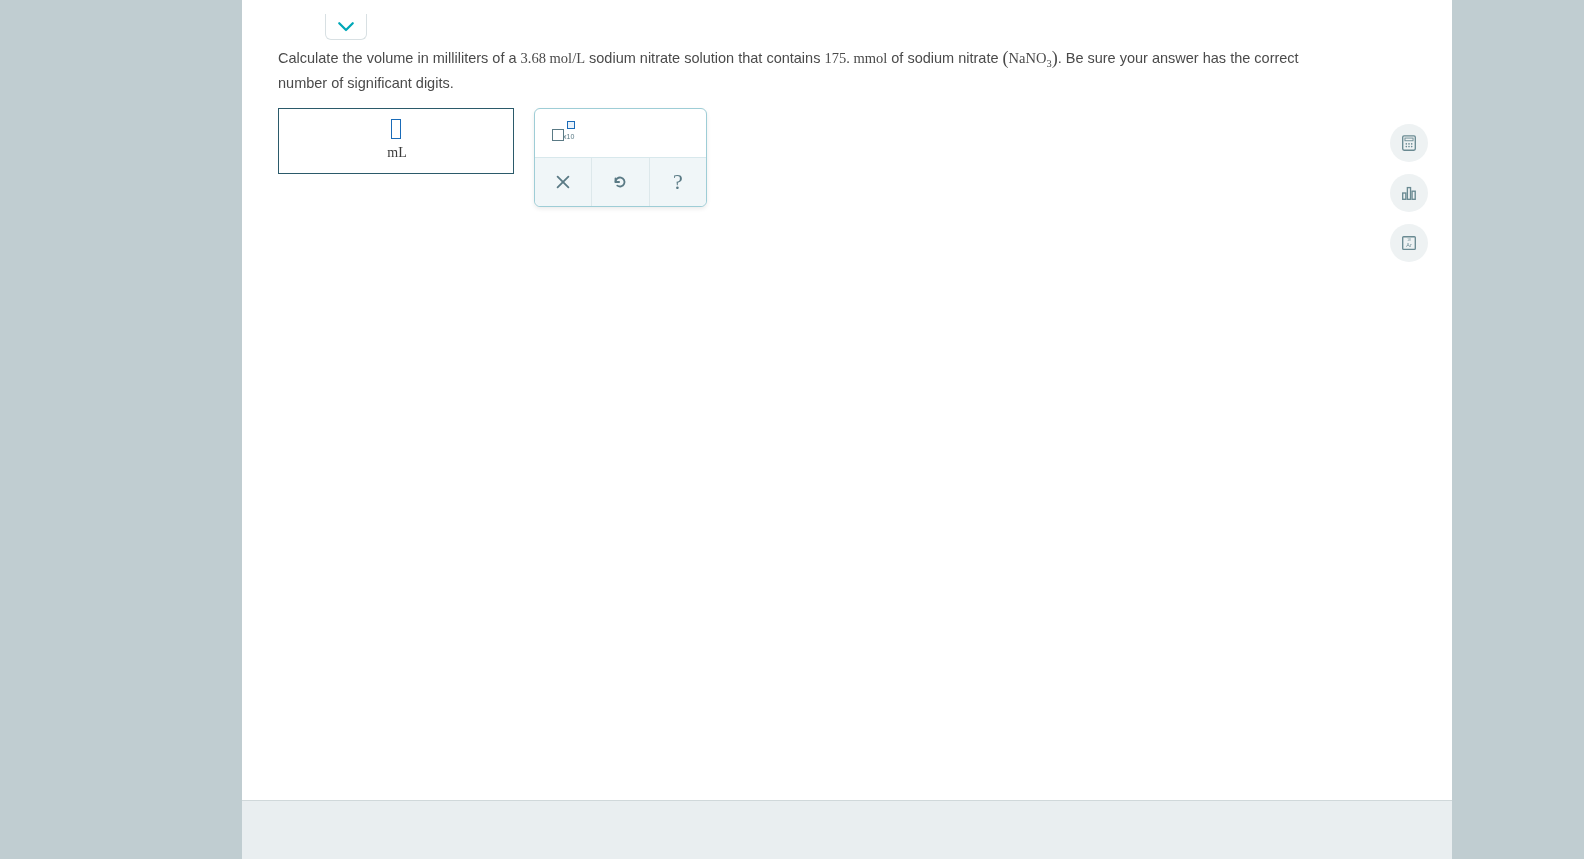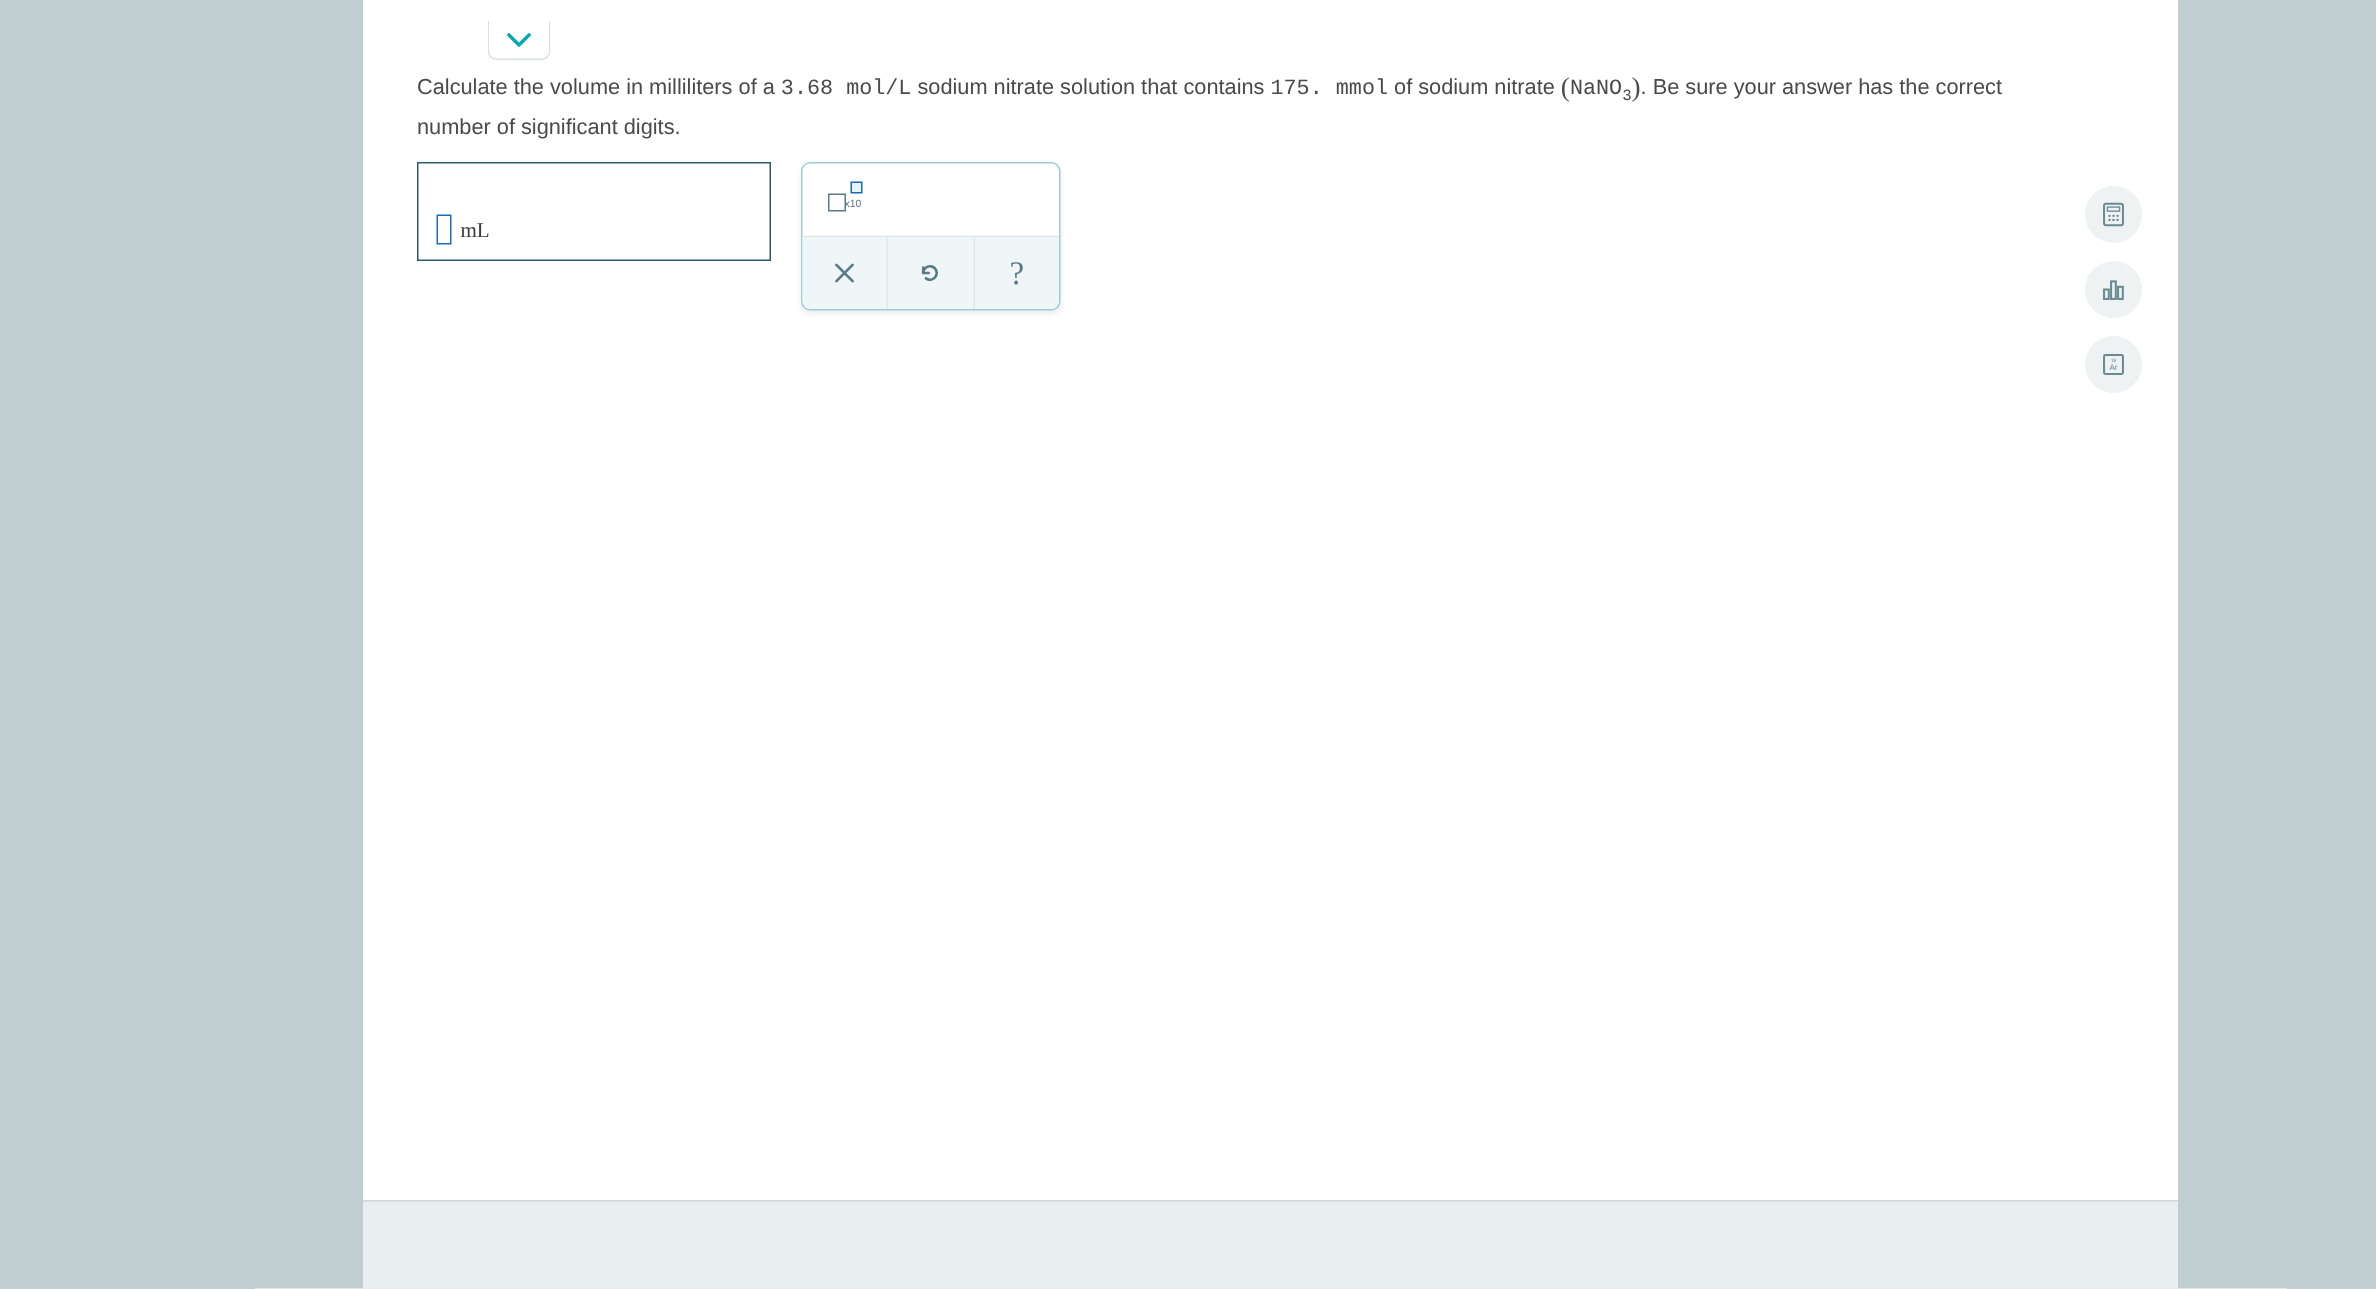--- a/index.html
+++ b/index.html
@@ -45,35 +45,36 @@
   .chevron-tab svg { width: 18px; height: 12px; }
   .question-text {
     position: absolute;
     left: 278px;
     top: 46px;
     width: 1060px;
     font-size: 14.5px;
     line-height: 25px;
     color: #4a4a4a;
   }
-  .question-text .mt { font-family: Liberation Mono, monospace; }
+  .question-text .mt { font-family: Liberation Serif, serif; }
   .question-text sub { font-size: 0.72em; vertical-align: sub; line-height: 0; }
   .question-text .paren { font-size: 1.25em; font-family: "Times New Roman", serif; vertical-align: -0.08em;}
   .answer-box {
     position: absolute;
     left: 278px;
     top: 108px;
     width: 236px;
     height: 66px;
     background: #fff;
     border: 1.5px solid #2b5a6a;
     padding: 10px 12px;
     display: flex;
-    align-items: flex-end;
+    align-items: center;
     gap: 4px;
+    flex-direction: column;
   }
   .answer-box .slot {
     display: inline-block;
     width: 10px;
     height: 20px;
     border: 1.5px solid #1a6bb8;
   }
   .answer-box .unit {
     font-family: "Times New Roman", serif;
     font-size: 14px;

